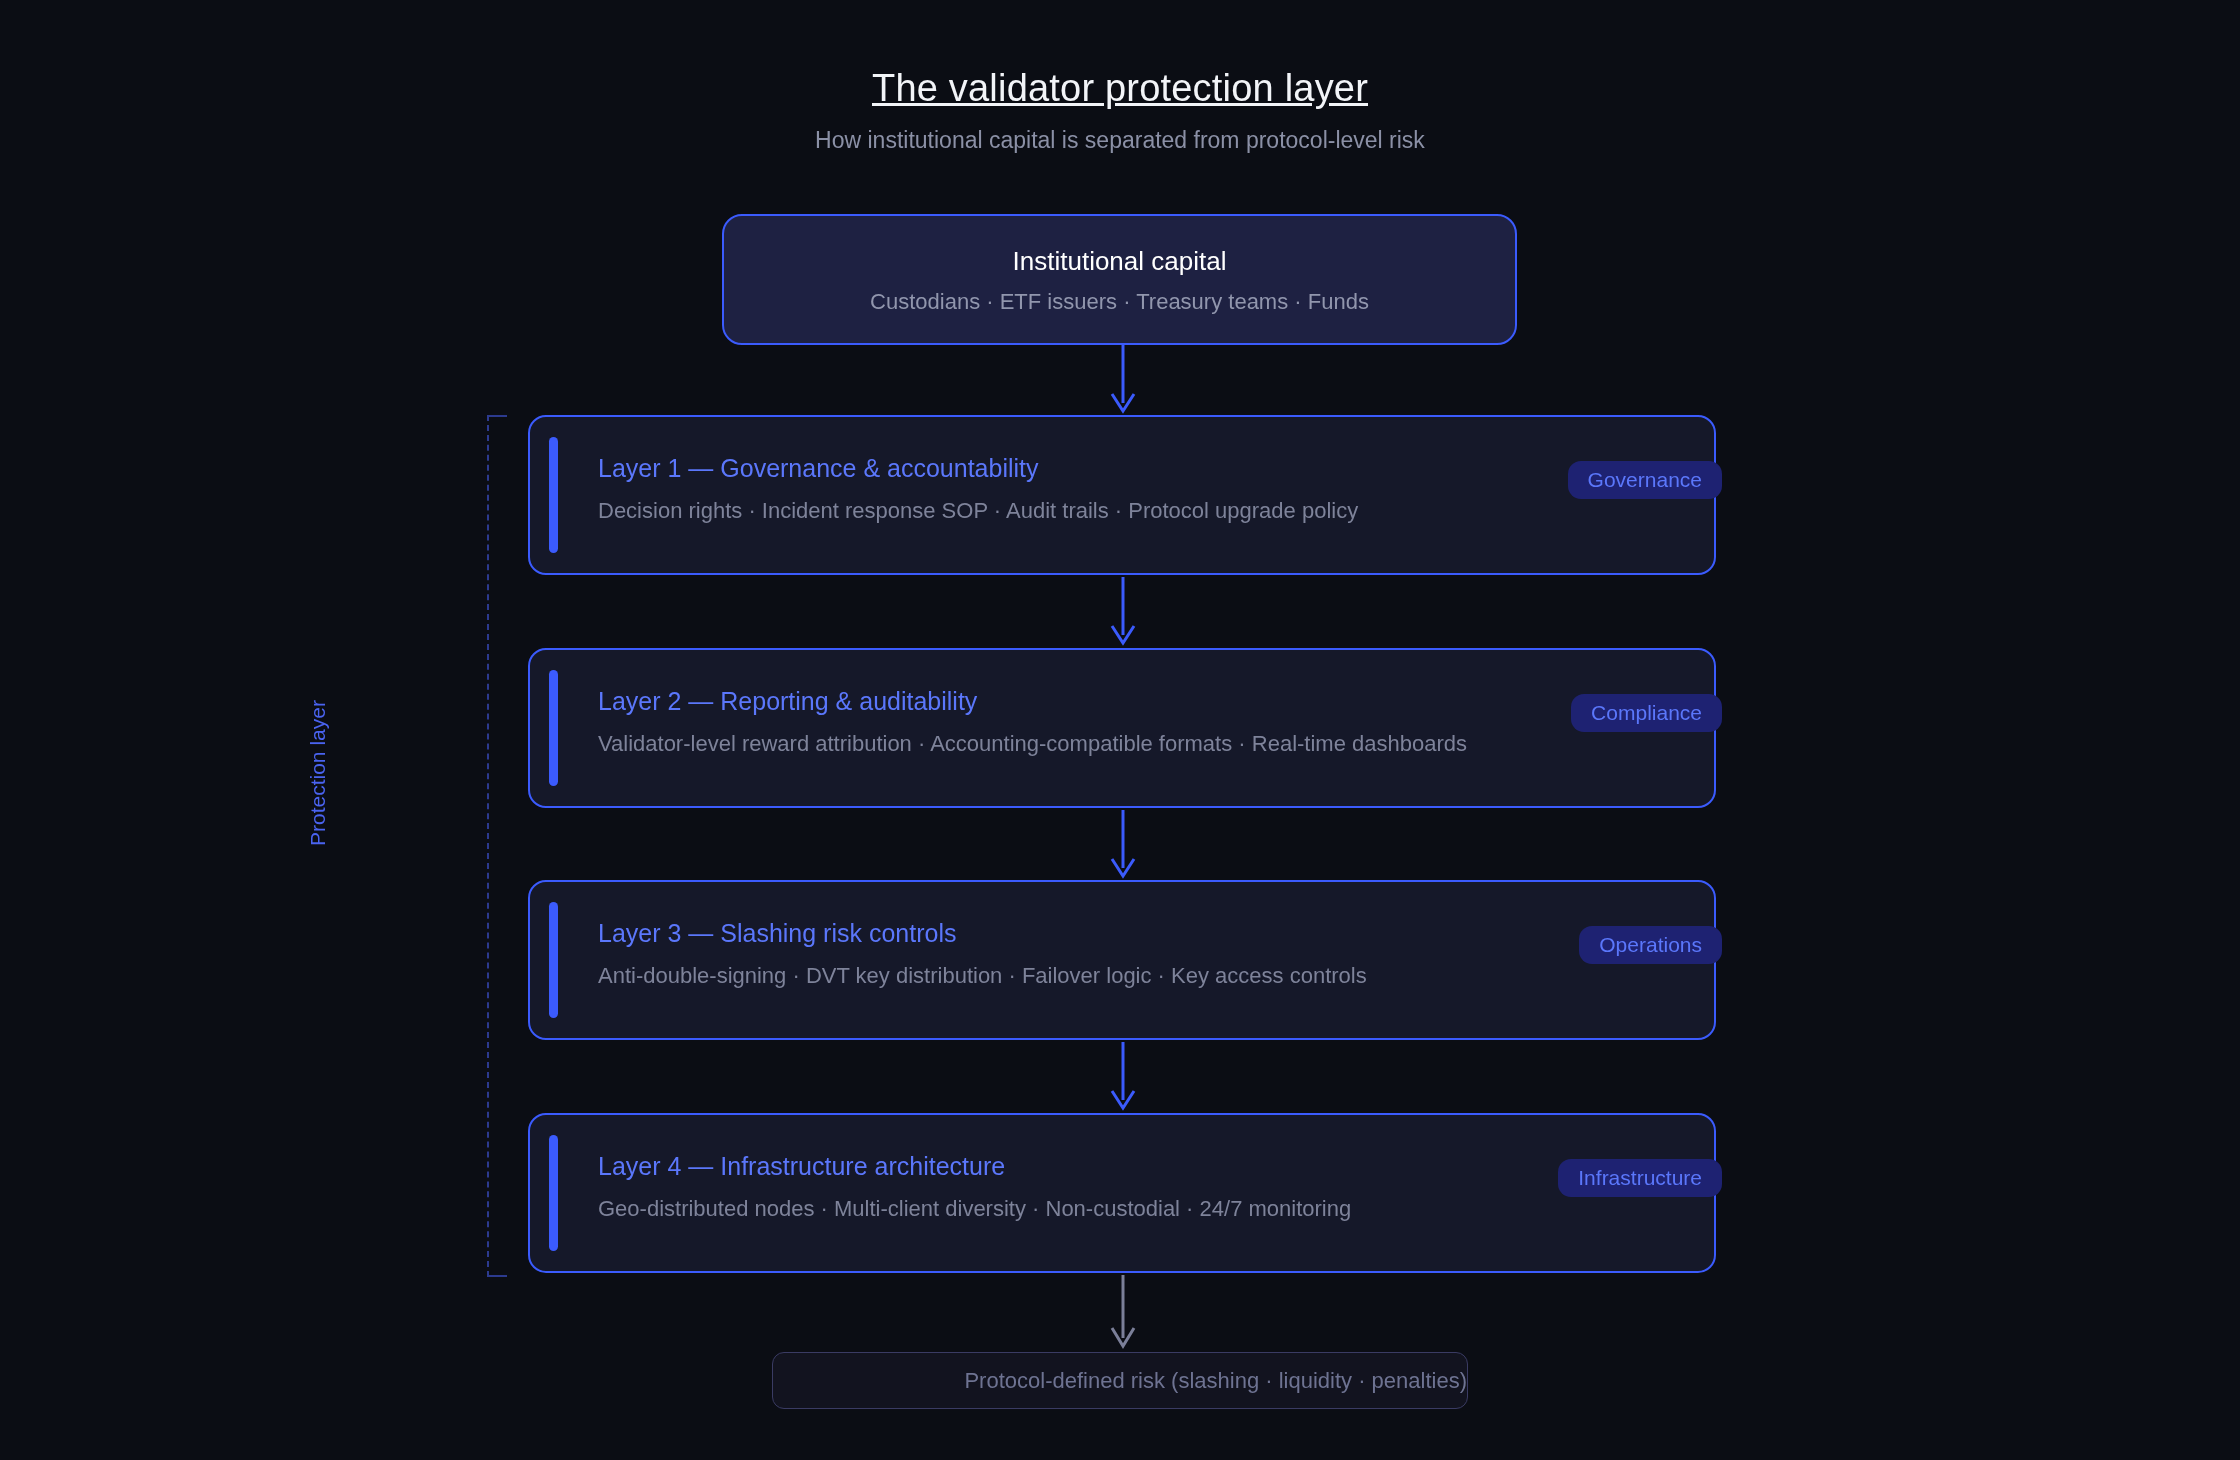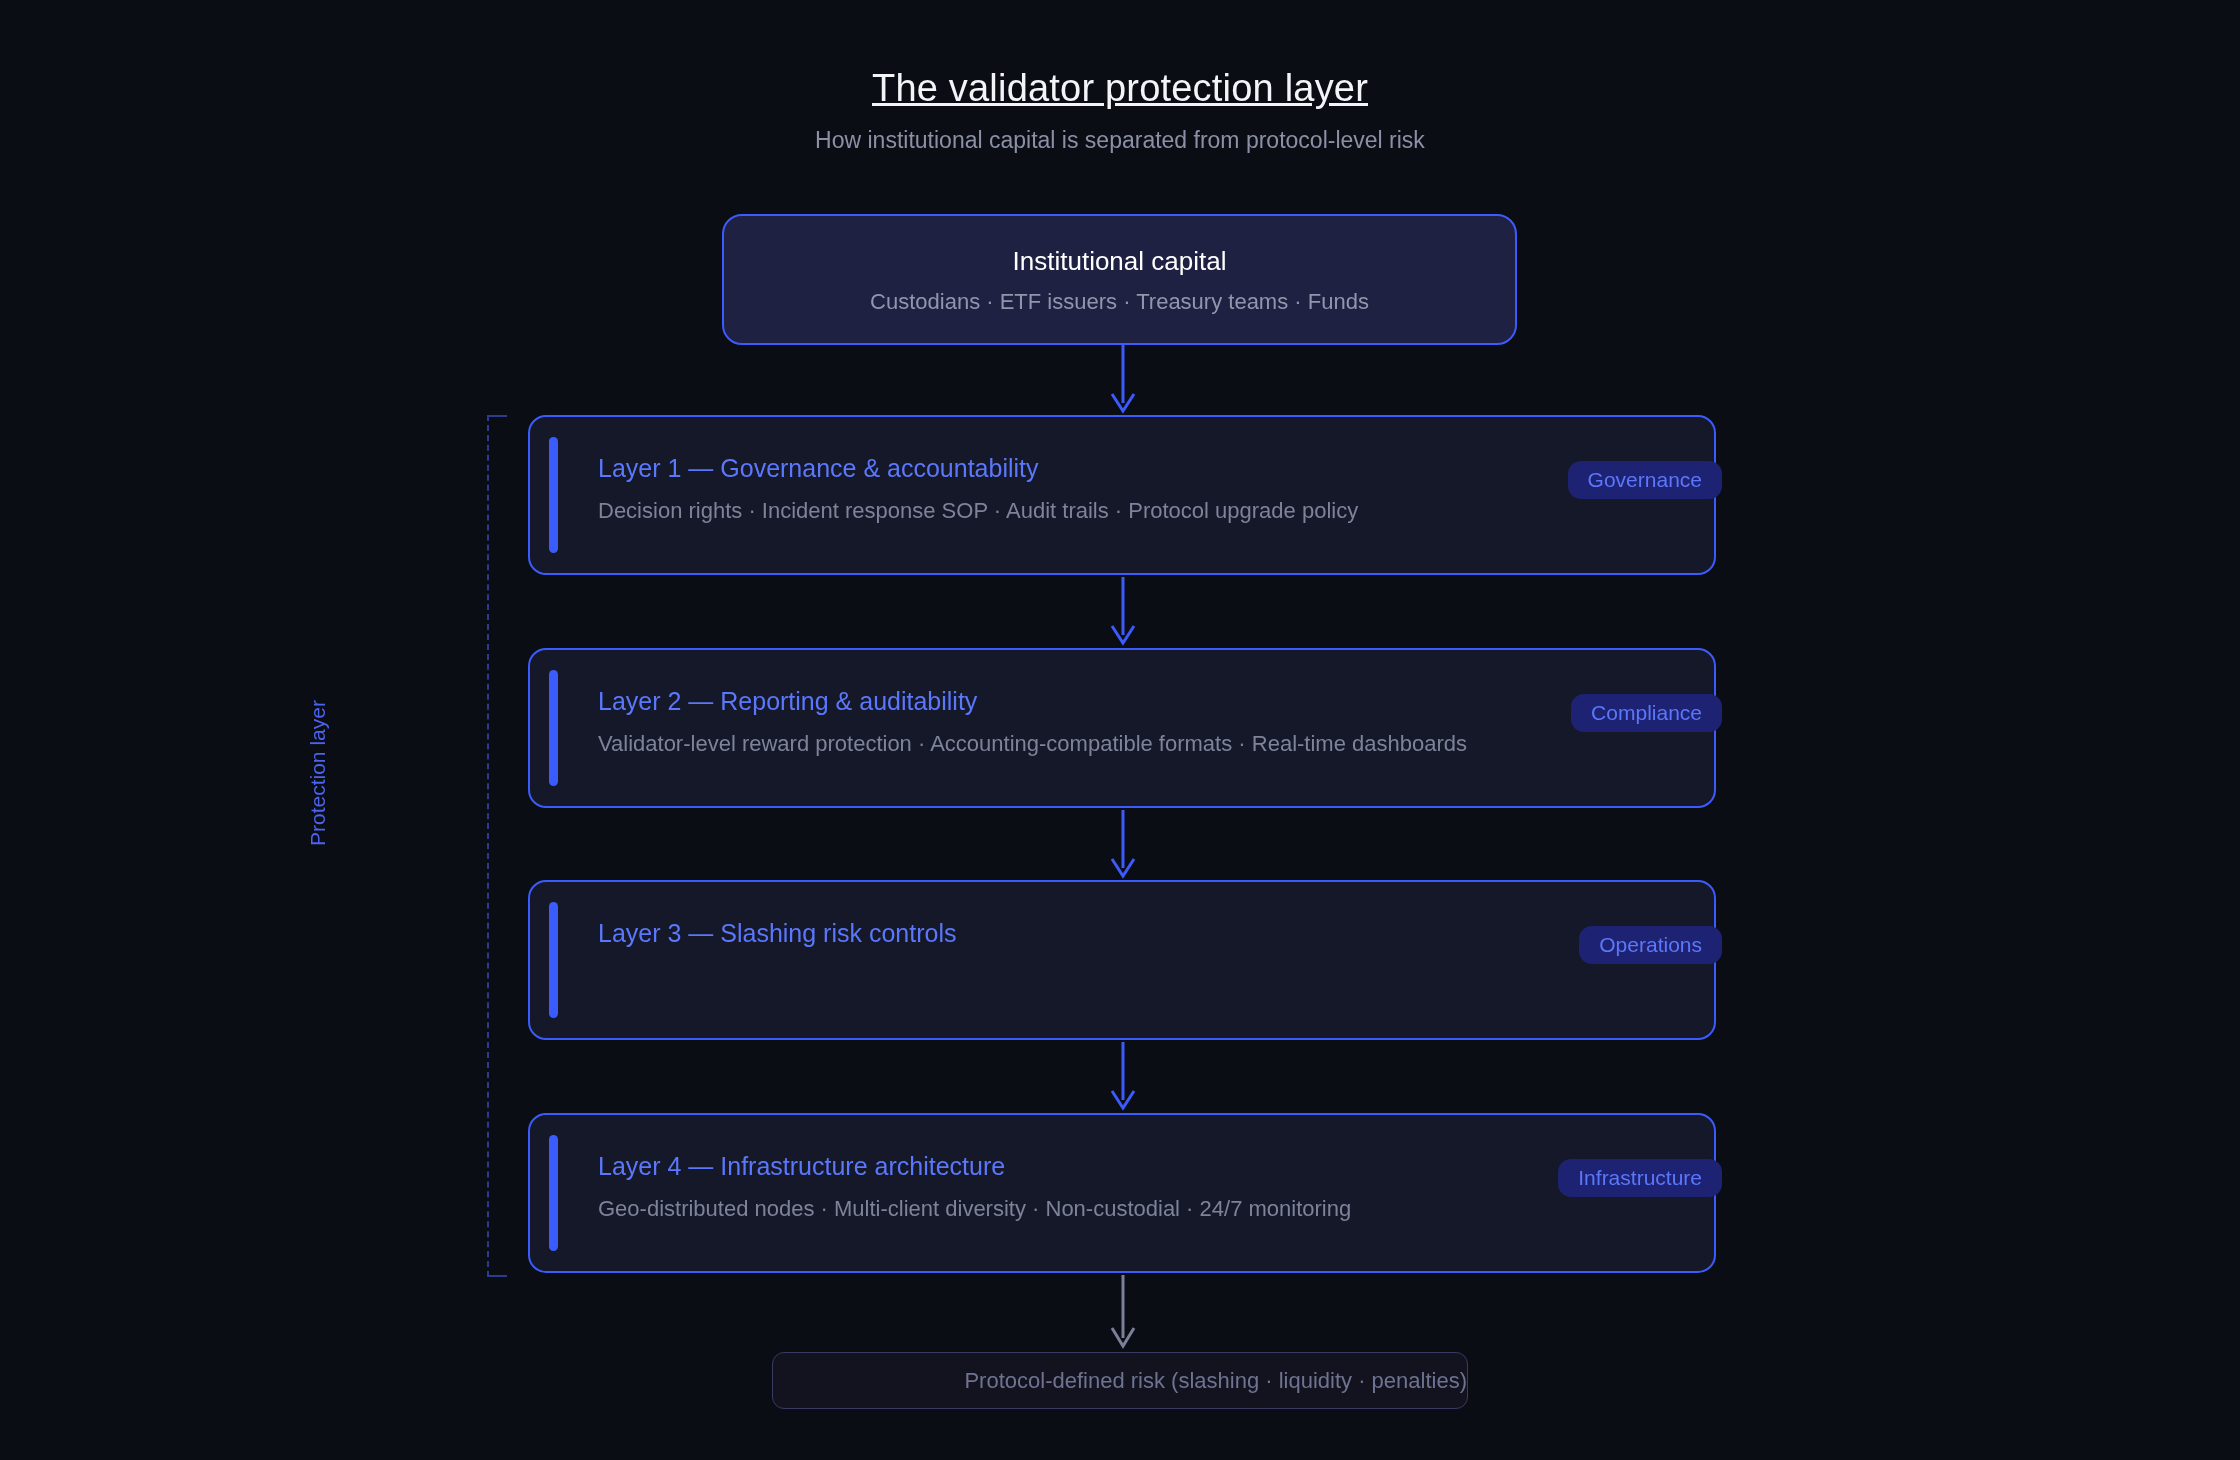--- a/index.html
+++ b/index.html
@@ -218,36 +218,37 @@
     <svg width="34" height="72" viewBox="0 0 34 72">
       <line x1="17" y1="0" x2="17" y2="58" stroke="#3b5bfd" stroke-width="3"></line>
       <polyline points="6,49 17,66 28,49" fill="none" stroke="#3b5bfd" stroke-width="3"></polyline>
     </svg>
   </div>
 
   <div class="layer-card" style="top:648px;">
     <div class="accent-bar"></div>
     <div class="layer-text">
       <div class="layer-title">Layer 2 — Reporting &amp; auditability</div>
-      <div class="layer-sub">Validator-level reward protection · Accounting-compatible formats · Real-time dashboards</div>
+      <div class="layer-sub">Validator-level reward attribution · Accounting-compatible formats · Real-time dashboards</div>
     </div>
     <div class="badge">Compliance</div>
   </div>
 
   <div class="arrow" style="left:1106px; top:810px; height:72px;">
     <svg width="34" height="72" viewBox="0 0 34 72">
       <line x1="17" y1="0" x2="17" y2="58" stroke="#3b5bfd" stroke-width="3"></line>
       <polyline points="6,49 17,66 28,49" fill="none" stroke="#3b5bfd" stroke-width="3"></polyline>
     </svg>
   </div>
 
   <div class="layer-card" style="top:880px;">
     <div class="accent-bar"></div>
     <div class="layer-text">
       <div class="layer-title">Layer 3 — Slashing risk controls</div>
+      <div class="layer-sub">Anti-double-signing · DVT key distribution · Failover logic · Key access controls</div>
     </div>
     <div class="badge">Operations</div>
   </div>
 
   <div class="arrow" style="left:1106px; top:1042px; height:72px;">
     <svg width="34" height="72" viewBox="0 0 34 72">
       <line x1="17" y1="0" x2="17" y2="58" stroke="#3b5bfd" stroke-width="3"></line>
       <polyline points="6,49 17,66 28,49" fill="none" stroke="#3b5bfd" stroke-width="3"></polyline>
     </svg>
   </div>

